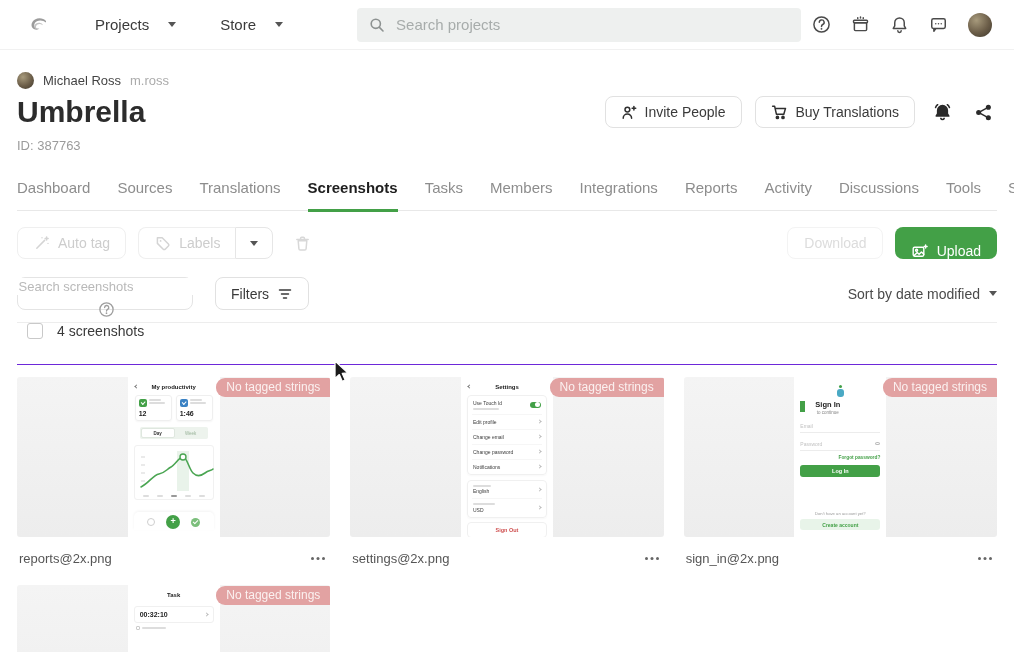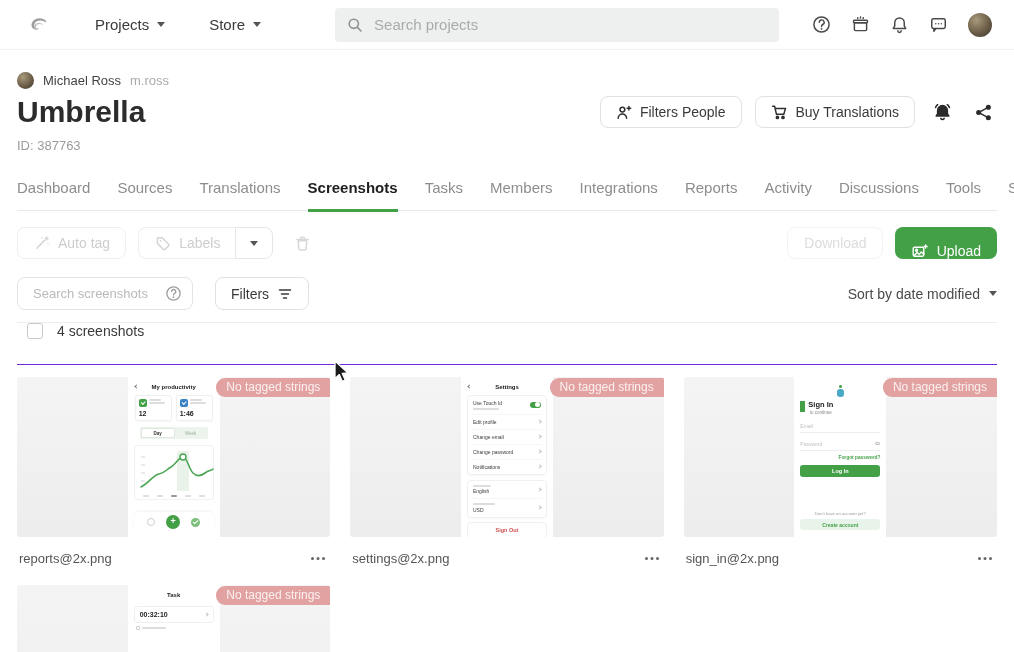--- a/index.html
+++ b/index.html
@@ -7,21 +7,21 @@
   body {
     width:1014px; height:652px; overflow:hidden; position:relative;
     background:#fff; color:#333;
     font-family:"Liberation Sans", "DejaVu Sans", sans-serif;
   }
   svg { display:block; }
 
   
   .navbar { height:50px; display:flex; align-items:center; border-bottom:1px solid #f1f1f1; }
   .logo { margin-left:25px; width:26px; height:26px; cursor:pointer; }
-  .nav-link { margin-left:44px; font-size:15px; color:#3a3a3a; display:flex; align-items:center; gap:8px; cursor:pointer; }
+  .nav-link { margin-left:44px; font-size:15px; color:#3a3a3a; display:flex; align-items:center; gap:19px; cursor:pointer; }
   .caret { width:0; height:0; border-left:4px solid transparent; border-right:4px solid transparent; border-top:5px solid #555; }
   .nav-search { margin-left:74px; width:444px; height:34px; background:#eef0ef; border-radius:4px; display:flex; align-items:center; padding:0 12px; gap:9px; }
   .nav-search input { flex:1; border:none; outline:none; background:transparent; font-size:15px; color:#444; font-family:inherit; }
   .nav-search input::placeholder { color:#a7acab; }
   .nav-right { margin-left:auto; display:flex; align-items:center; gap:20px; margin-right:22px; }
   .nav-ico { color:#4a4a4a; cursor:pointer; }
   .avatar { width:24px; height:24px; border-radius:50%; cursor:pointer;
     background:radial-gradient(circle at 35% 30%, #a79a7c, #6b5d48 55%, #3d372b); }
 
   
@@ -54,21 +54,21 @@
   .caret-btn { width:38px; height:32px; border:1px solid #e6e6e6; border-radius:0 8px 8px 0;
                background:#fff; display:flex; align-items:center; justify-content:center; cursor:pointer; }
   .trash { margin-left:21px; color:#d8d8d8; cursor:default; }
   .toolbar-right { margin-left:auto; display:flex; align-items:center; gap:12px; }
   .btn-upload { height:32px; padding:0 16px; background:#43a047; border:none; border-radius:8px;
                 color:#fff; font-size:14px; display:flex; align-items:flex-end; gap:9px; cursor:pointer; font-family:inherit; }
 
   
   .filter-row { margin-top:18px; display:flex; align-items:center; }
   .search-box { width:176px; height:33px; border:1px solid #e4e4e4; border-radius:8px;
-                display:flex; align-items:center; padding:0 10px 0 13px; gap:6px; }
+                display:flex; align-items:center; padding:0 10px 0 13px; gap:6px;flex-direction:column; }
   .search-box input { flex:1; min-width:0; border:none; outline:none; font-size:13px; color:#444; font-family:inherit; }
   .search-box input::placeholder { color:#b9b9b9; }
   .q-ico { color:#9e9e9e; flex:none; }
   .btn-filters { margin-left:22px; height:33px; }
   .sort { margin-left:auto; font-size:14px; color:#4a4a4a; display:flex; align-items:center; gap:9px; cursor:pointer; }
 
   .divider { border:none; border-top:1px solid #ededed; margin:12px 0 0; }
   .selection-row { height:42px; display:flex; align-items:flex-start; gap:14px; padding-left:10px;
                    font-size:14px; color:#3a3a3a; border-bottom:1px solid #6d28d9; }
   .checkbox { width:16px; height:16px; border:1px solid #c9c9c9; border-radius:3px; background:#fff; cursor:pointer; }
@@ -123,21 +123,21 @@
   .chev { width:3px; height:3px; border-right:1px solid #bbb; border-top:1px solid #bbb; transform:rotate(45deg); flex:none; }
   .tog { width:11px; height:6px; background:#43a047; border-radius:3px; position:relative; flex:none; }
   .tog::after { content:""; position:absolute; right:0.5px; top:0.5px; width:5px; height:5px; background:#fff; border-radius:50%; }
   .signout { margin-top:4px; border:1px solid #f0f0f0; border-radius:4px; padding:4px 0;
              text-align:center; color:#cf5050; font-size:5.5px; font-weight:bold; }
 
   
   .drop { margin:1px auto 4px; display:flex; flex-direction:column; align-items:center; }
   .drop i { width:3px; height:3px; background:#43a047; border-radius:50%; }
   .drop b { width:7px; height:8px; background:#4aa9c4; border-radius:3px; margin-top:1px; }
-  .signin-head { display:flex; gap:3px;text-align:center; }
+  .signin-head { display:flex; gap:10px;text-align:center; }
   .green-bar { width:5px; height:11px; background:#43a047; flex:none; }
   .si-title { font-size:7.5px; font-weight:bold; color:#222; line-height:1; }
   .si-sub { font-size:4.5px; color:#888; margin-top:1px; }
   .inp { margin-top:8px; border-bottom:1px solid #ececec; padding-bottom:3px; color:#c2c2c2;
          font-size:5px; display:flex; justify-content:space-between; align-items:center; }
   .eye { width:5px; height:3.5px; border:1px solid #bbb; border-radius:50%; }
   .forgot { margin-top:4px; text-align:right; color:#43a047; font-size:4.8px; font-weight:bold; }
   .login-btn { margin-top:5px; background:#43a047; border-radius:3px; height:12px; color:#fff;
                font-size:5.5px; font-weight:bold; display:flex; align-items:center; justify-content:center; }
   .no-acct { margin-top:auto; text-align:center; font-size:4.2px; color:#9a9a9a; }
@@ -229,21 +229,21 @@
     <div class="title-actions">
       <button class="btn">
         <span>
           <svg width="16" height="15" viewBox="0 0 16 15" fill="none" stroke="#2f2f2f" stroke-width="1.5" stroke-linecap="round">
             <circle cx="6.4" cy="4.6" r="2.4"></circle>
             <path d="M2.2 13.2a4.2 4.2 0 0 1 8.4 0"></path>
             <line x1="12.9" y1="1.4" x2="12.9" y2="5"></line>
               <line x1="11.1" y1="3.2" x2="14.7" y2="3.2"></line>
           </svg>
         </span>
-        <span>Filters People</span>
+        <span>Invite People</span>
       </button>
       <button class="btn">
         <span>
           <svg width="17" height="16" viewBox="0 0 17 16" fill="none" stroke="#2f2f2f" stroke-width="1.5" stroke-linecap="round" stroke-linejoin="round">
             <path d="M1.6 2.2h2l1.8 8h7.4l1.7-5.8H4.4"></path>
             <circle cx="6.4" cy="13.4" r="1.1" fill="#2f2f2f"></circle>
             <circle cx="12" cy="13.4" r="1.1" fill="#2f2f2f"></circle>
           </svg>
         </span>
         <span>Buy Translations</span>

